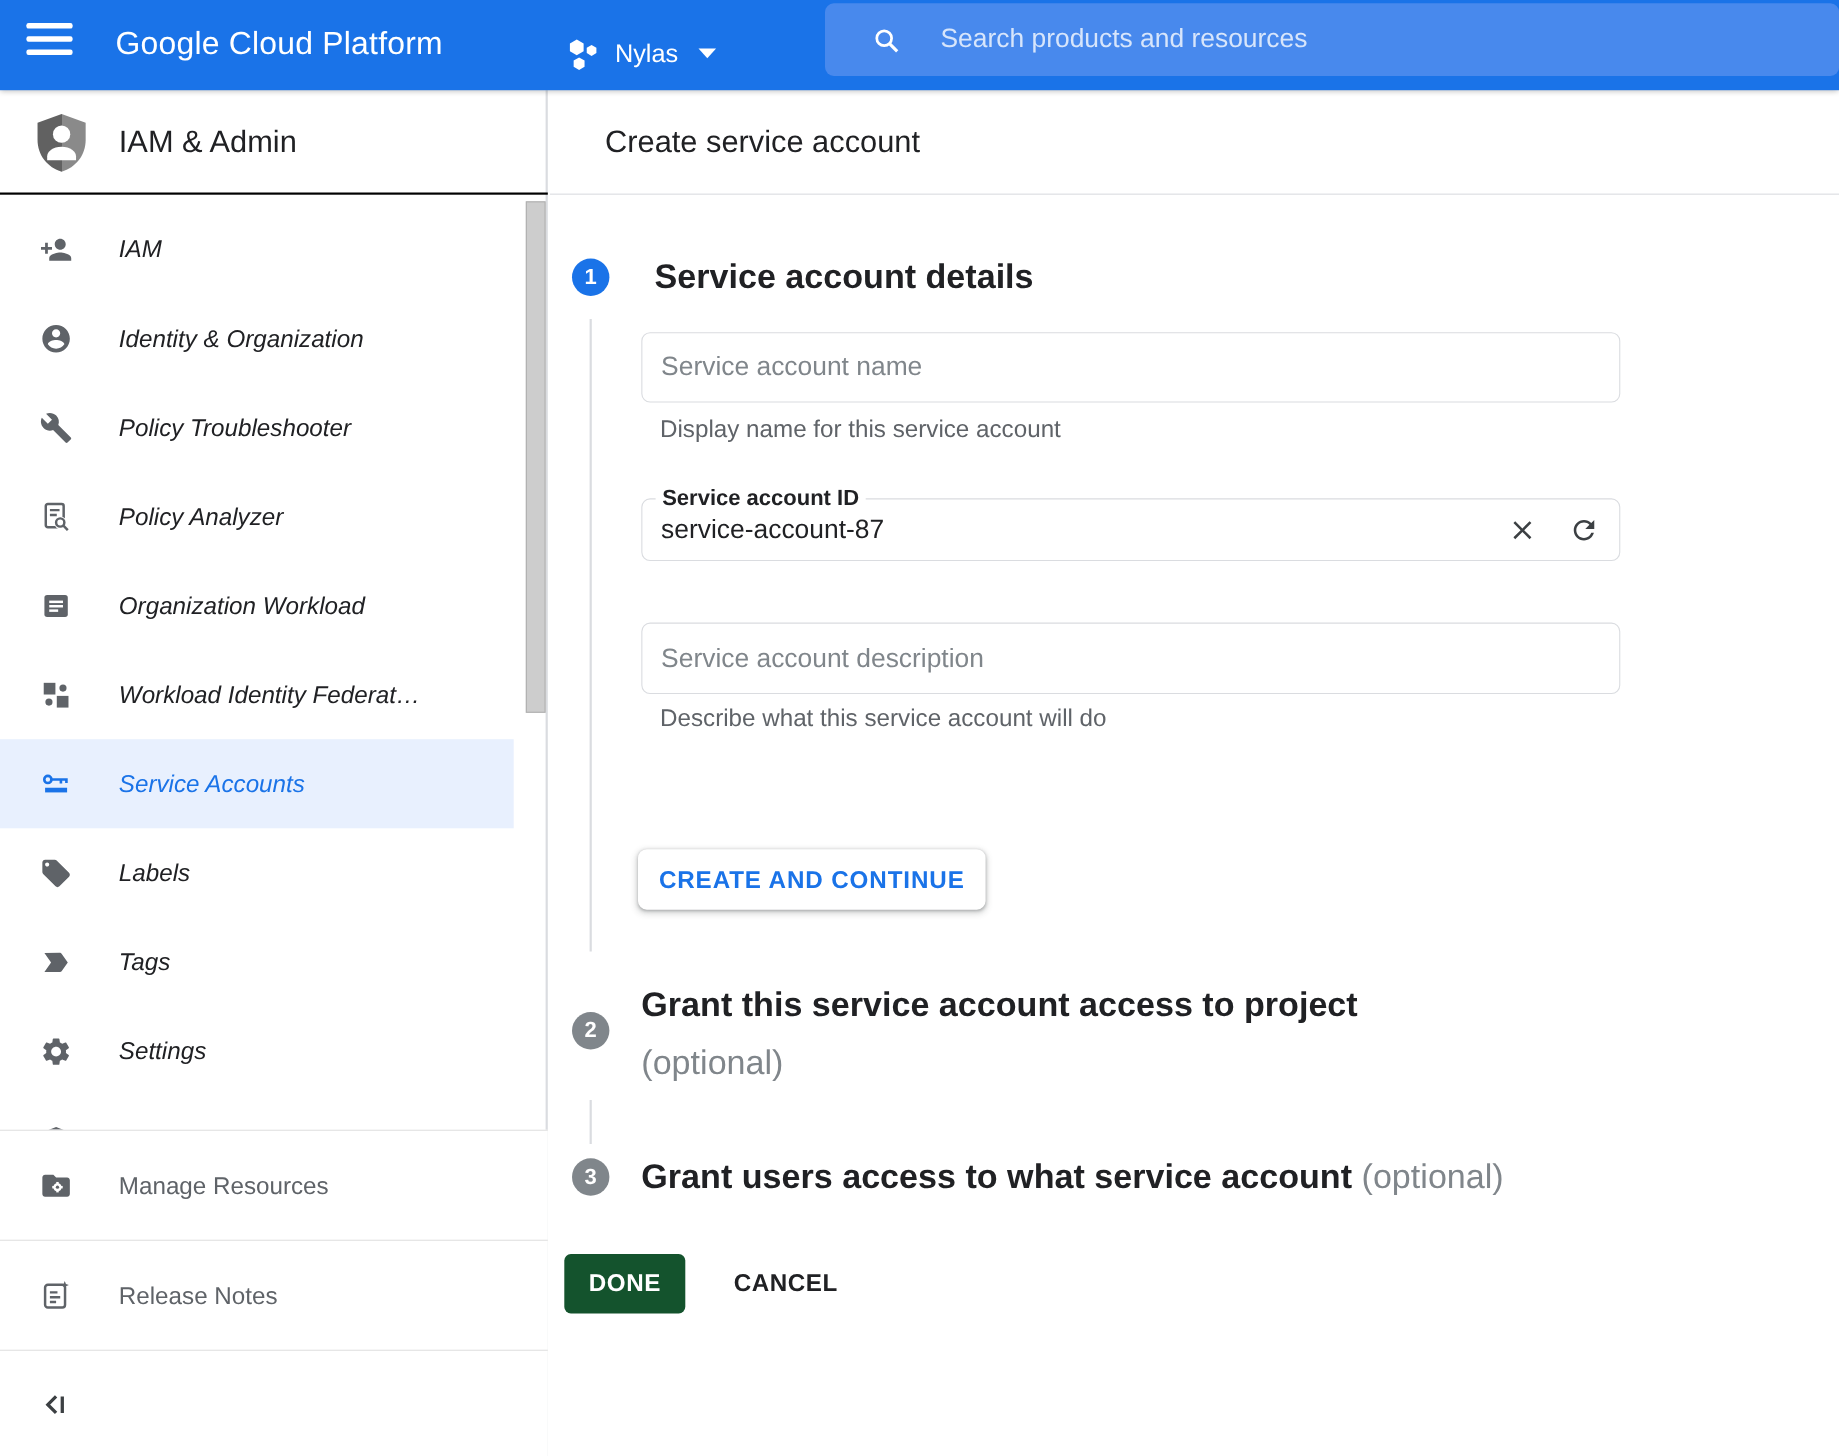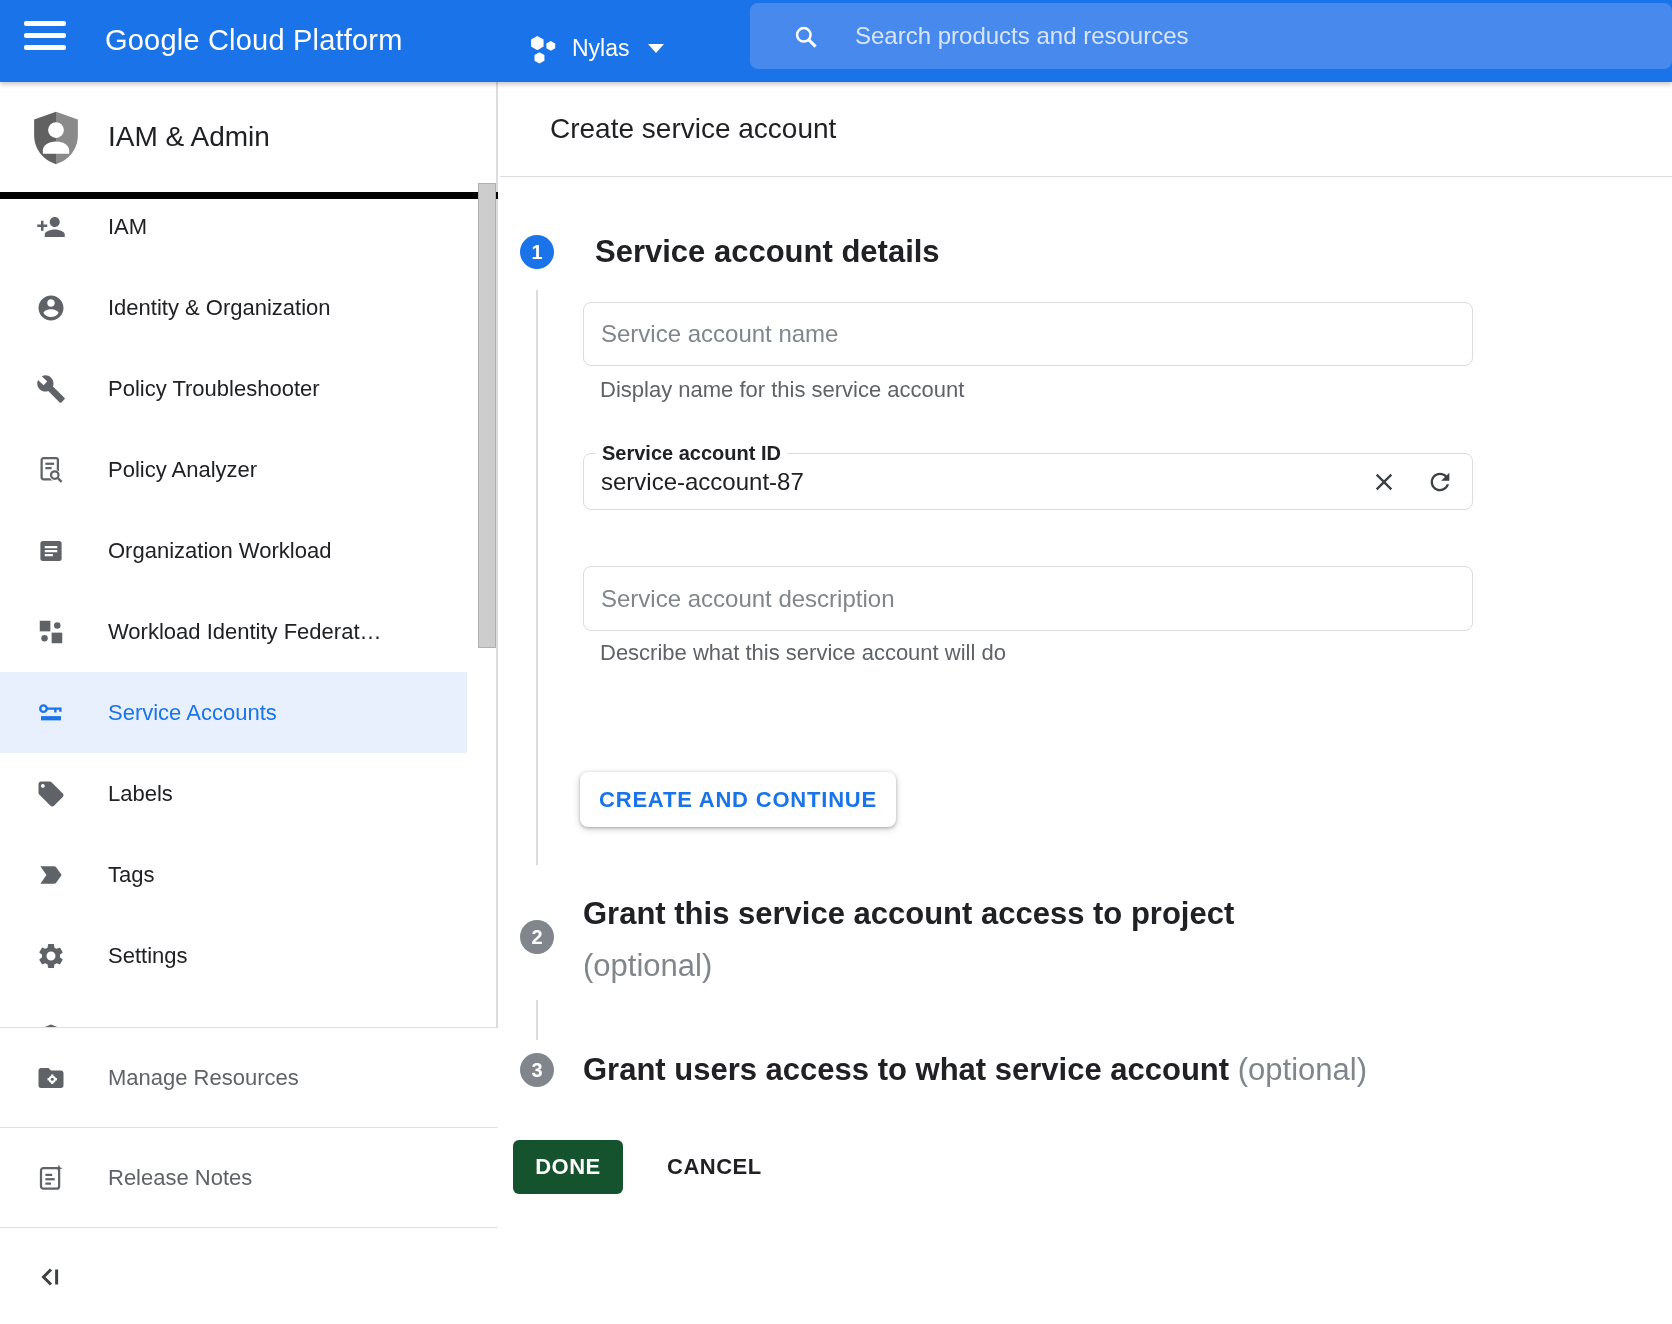--- a/index.html
+++ b/index.html
@@ -7,43 +7,43 @@
   body { font-family:"Liberation Sans", sans-serif; background:#fff; overflow:hidden; }
   #screen { position:relative; width:1672px; height:1324px; overflow:hidden; background:#fff; }
 
   
   #appbar { position:absolute; left:0; top:0; width:1672px; height:82px; background:#1a73e8;
             box-shadow:0 2px 5px rgba(0,0,0,0.25); z-index:30; display:flex; align-items:center; }
   .hamburger { position:absolute; left:24px; top:21px; width:42px; height:30px; cursor:pointer; }
   .hamburger div { height:5px; background:#fff; border-radius:2px; margin-bottom:7px; }
   .gcp-logo { position:absolute; left:105px; top:0; height:82px; line-height:80px; color:#fff;
               font-size:29px; font-weight:400; letter-spacing:0.2px; white-space:nowrap; }
-  .proj-sel { position:absolute; left:526px; top:0; height:96px; display:flex; align-items:center; cursor:pointer; }
+  .proj-sel { position:absolute; left:513px; top:0; height:96px; display:flex; align-items:center; cursor:pointer; }
   .proj-sel svg { width:34px; height:34px; }
   .proj-name { color:#fff; font-size:23px; margin-left:12px; }
   .caret-down { width:0; height:0; border-left:8px solid transparent; border-right:8px solid transparent;
                 border-top:9px solid #fff; margin-left:18px; }
   .searchbar { position:absolute; left:750px; top:3px; width:922px; height:66px; background:#4889ed;
                border-radius:8px; display:flex; align-items:center; }
   .searchbar svg { width:27px; height:27px; margin-left:42px; flex:none; }
   .searchbar input { flex:1; margin-left:36px; margin-right:20px; background:transparent; border:none; outline:none;
                      color:#fff; font-size:24px; font-family:"Liberation Sans", sans-serif; }
   .searchbar input::placeholder { color:rgba(255,255,255,0.78); }
 
   
   #sidebar { position:absolute; left:0; top:82px; width:498px; height:1242px; background:#fff;
              border-right:2px solid #dadce0; z-index:10; }
-  .side-header { position:absolute; left:0; top:0; width:498px; height:117px; border-bottom:7px solid #000000;
+  .side-header { position:absolute; left:0; top:0; width:498px; height:95px; border-bottom:2px solid #000000;
                  display:flex; align-items:center; }
   .side-header svg { width:56px; height:58px; margin-left:28px; flex:none; }
   .side-title { margin-left:24px; font-size:28px; color:#202124; }
   #nav-list { position:absolute; left:0; top:96px; width:498px; height:849px; overflow:hidden; list-style:none; padding-top:8px; }
   .nav-row { width:467px; height:81px; display:flex; align-items:center; cursor:pointer; }
   .nav-row .nav-icon { width:30px; height:30px; margin-left:36px; flex:none; color:#5f6368; }
-  .nav-row .nav-label { margin-left:42px; font-size:22px; color:#202124; white-space:nowrap; }
+  .nav-row .nav-label { margin-left:42px; font-size:22px; color:#202124; white-space:nowrap;font-style:italic; }
   .nav-row.active { background:#e8f0fe; }
   .nav-row.active .nav-icon { color:#1a73e8; }
   .nav-row.active .nav-label { color:#1a73e8; }
   .scroll-thumb { position:absolute; left:478px; top:101px; width:18px; height:465px;
                   background:#cdcdcd; border:1px solid #b0b0b0; }
   .side-footer { position:absolute; left:0; top:945px; width:498px; height:297px; background:#fff;
                  border-top:1px solid #e0e0e0; }
   .foot-row { width:498px; height:100px; display:flex; align-items:center; border-bottom:1px solid #e0e0e0; cursor:pointer; }
   .foot-row .nav-icon { width:30px; height:30px; margin-left:36px; flex:none; color:#5f6368; }
   .foot-row .nav-label { margin-left:42px; font-size:22px; color:#5f6368; white-space:nowrap; }

